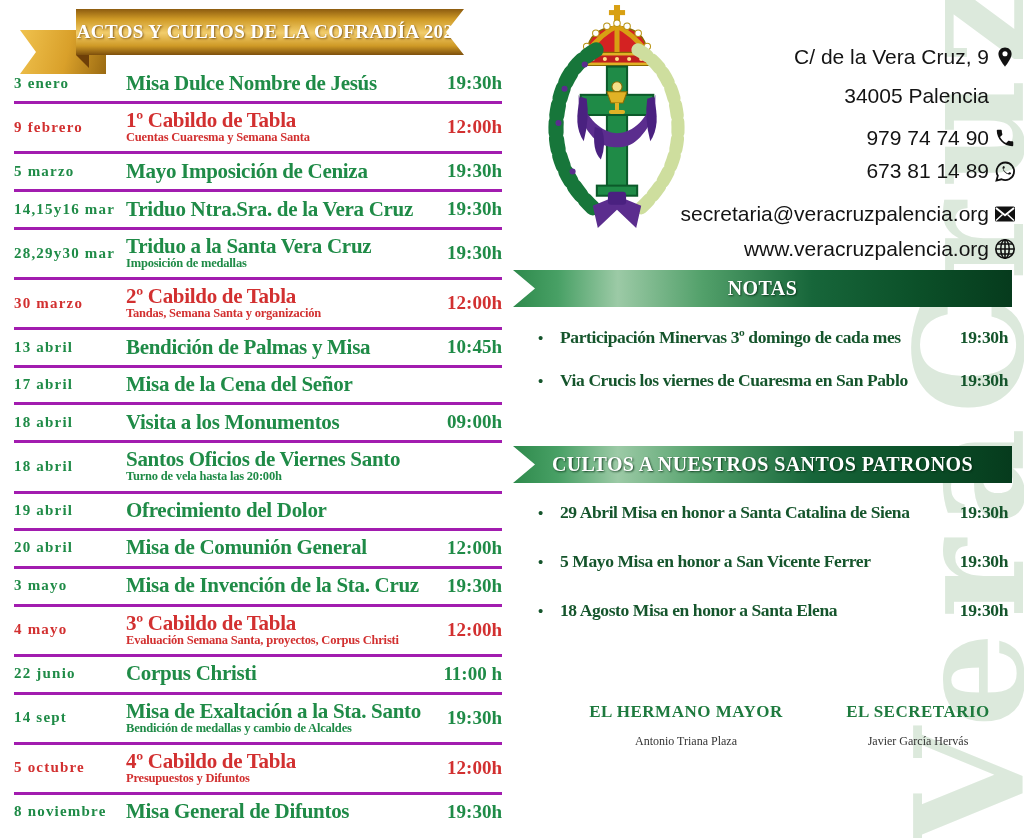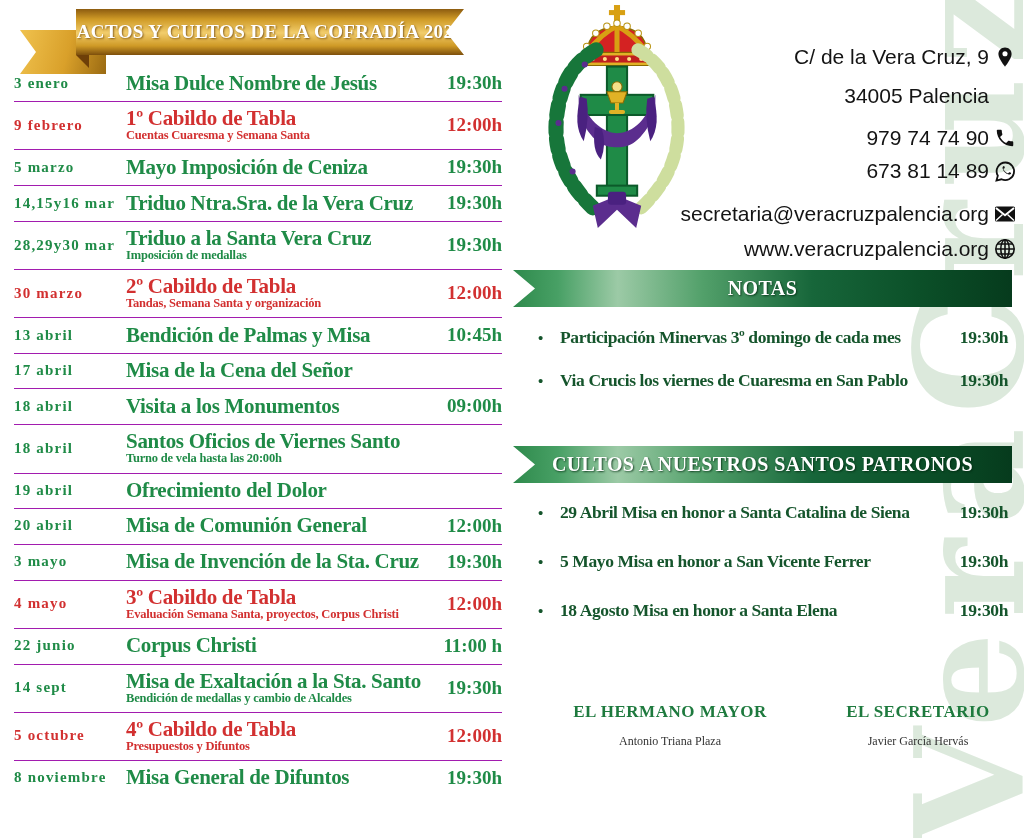--- a/index.html
+++ b/index.html
@@ -41,21 +41,21 @@
     filter:drop-shadow(2px 3px 3px rgba(0,0,0,.30));
     display:flex; align-items:center; justify-content:center;
   }
   .gold-band span {
     color:#fff; font-weight:bold; font-size:19px; letter-spacing:.4px;
     text-shadow:1px 1px 2px rgba(90,50,0,.7); white-space:nowrap;
   }
 
   
   .schedule { margin:2px 10px 0 14px; }
-  .row { display:flex; align-items:center; border-bottom:1px solid #a21caf; padding:6px 0 7px 0; }
+  .row { display:flex; align-items:center; border-bottom:3px solid #a21caf; padding:6px 0 7px 0; }
   .row:last-child { border-bottom:none; }
   .date { width:112px; font-weight:bold; font-size:15px; letter-spacing:1.2px; white-space:nowrap; }
   .mid  { flex:1; min-width:0; }
   .etitle { font-size:21px; font-weight:bold; line-height:1.0; letter-spacing:-.3px; white-space:nowrap; }
   .esub   { font-size:12.5px; font-weight:bold; line-height:1.05; letter-spacing:-.2px; white-space:nowrap; }
   .time { width:74px; text-align:right; font-size:19px; font-weight:bold; white-space:nowrap; }
   .row.green { color:#1f8b47; }
   .row.red   { color:#d23030; }
 
   
@@ -88,21 +88,21 @@
   .ritem {
     display:flex; align-items:baseline; margin-bottom:22px;
     color:#15552c; font-weight:bold; font-size:17.5px; letter-spacing:-.4px; white-space:nowrap;
   }
   .pat-list .ritem { margin-bottom:28px; }
   .bullet { width:22px; font-size:15px; }
   .rtext { flex:1; min-width:0; }
   .rtime { width:62px; text-align:right; }
 
   .sig { position:absolute; text-align:center; }
-  .sig-hermano   { left:48px;  top:702px; width:220px; }
+  .sig-hermano   { left:64px;  top:702px; width:220px; }
   .sig-secretario{ left:300px; top:702px; width:212px; }
   .sig .role { color:#1e7a3e; font-weight:bold; font-size:17px; letter-spacing:.5px; white-space:nowrap; }
   .sig .name { color:#333; font-size:12px; margin-top:12px; white-space:nowrap; }
 </style>
 </head>
 <body>
 
 <div class="page">
 
   <div class="watermark">VeraCruz</div>

